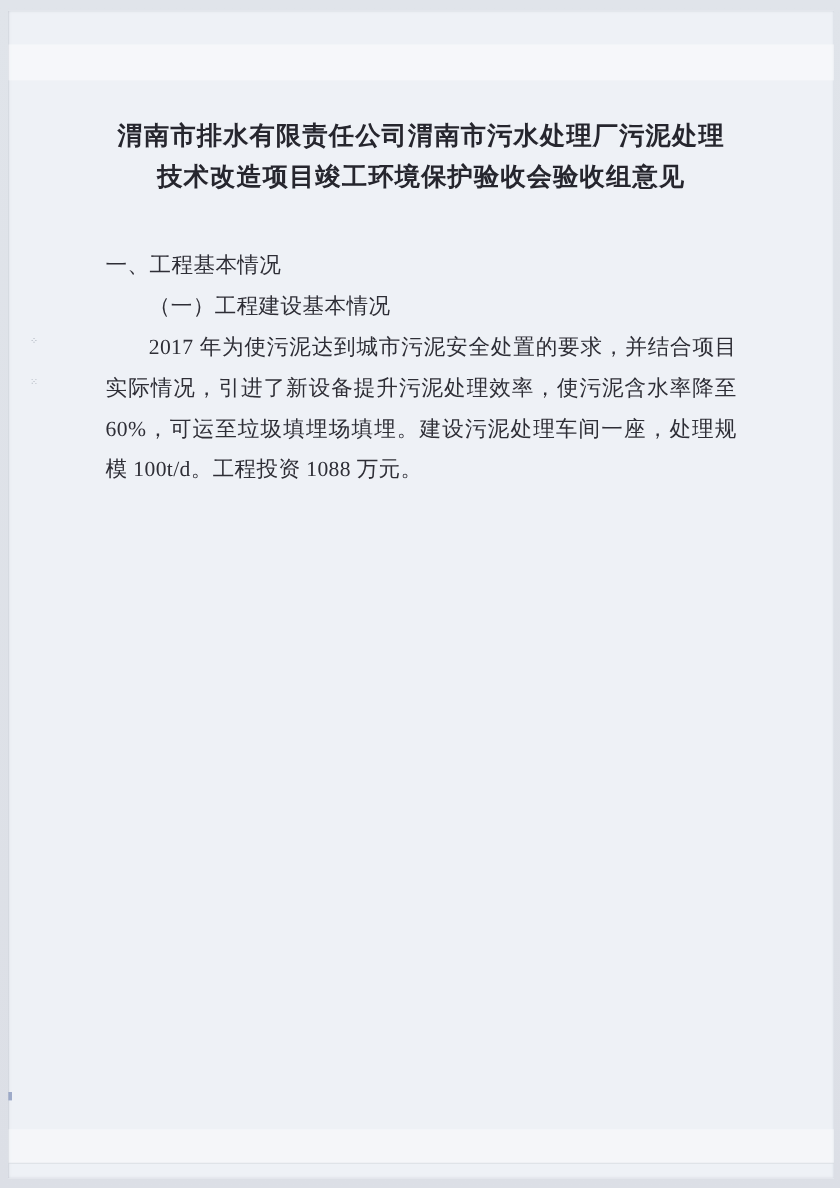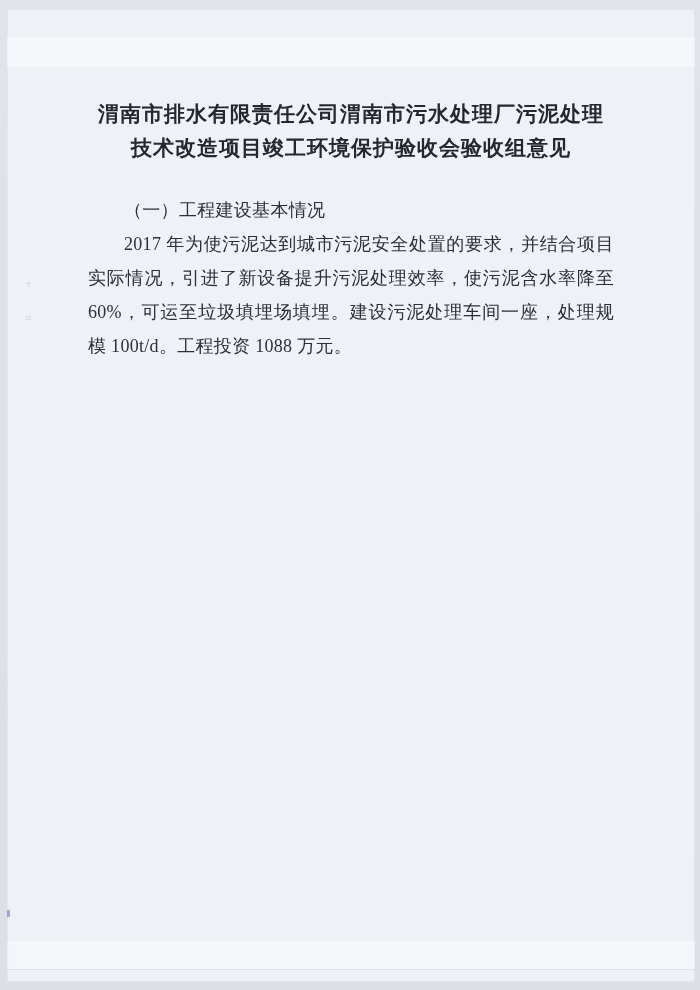--- a/index.html
+++ b/index.html
@@ -49,41 +49,41 @@
     pointer-events: none;
   }
   .content {
     position: absolute;
     left: 81px;
     right: 81px;
     top: 0;
     color: #2e2e36;
   }
   .doc-title {
-    margin: 88px 10px 28px 10px;
+    margin: 88px 10px 39px 10px;
     font-size: 21px;
     line-height: 34px;
     font-weight: bold;
     text-align: center;
     letter-spacing: 1px;
     color: #26262e;
     font-family: "Liberation Sans", "DejaVu Sans", sans-serif;
   }
   .block {
     margin: 0;
     font-size: 18px;
     line-height: 34px;
     letter-spacing: 0.3px;
     text-align: justify;
     text-justify: inter-ideograph;
     color: #2e2e36;
   }
   .block.paragraph { text-indent: 2em; }
   .block.section-heading { text-indent: 0; }
-  .block.sub-heading { text-indent: 2em; margin-top: 24px; }
+  .block.sub-heading { text-indent: 2em; }
   
   .artifact {
     position: absolute;
     color: rgba(70, 80, 100, 0.4);
     font-size: 8px;
     line-height: 8px;
     font-family: "DejaVu Sans", sans-serif;
     pointer-events: none;
   }
   .artifact.a1 { left: 18px; top: 272px; }
@@ -107,20 +107,21 @@
     <span class="artifact a1">⁘</span>
     <span class="artifact a2">⁙</span>
     <span class="speck"></span>
 
     <div class="content">
 
       <h1 class="doc-title">渭南市排水有限责任公司渭南市污水处理厂污泥处理技术改造项目竣工环境保护验收会验收组意见</h1>
 
 
 
+      <p class="block section-heading">一、工程基本情况</p>
 
       <p class="block sub-heading">（一）工程建设基本情况</p>
 
 
       <p class="block paragraph">2017 年为使污泥达到城市污泥安全处置的要求，并结合项目实际情况，引进了新设备提升污泥处理效率，使污泥含水率降至 60%，可运至垃圾填埋场填埋。建设污泥处理车间一座，处理规模 100t/d。工程投资 1088 万元。</p>
 
     </div>
   </div>
 </div>
 

